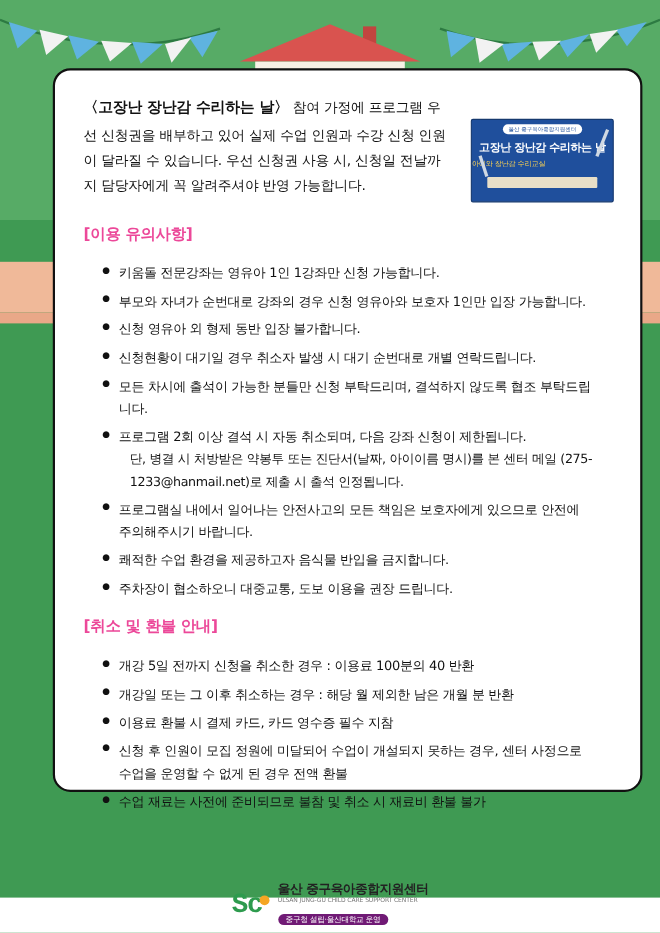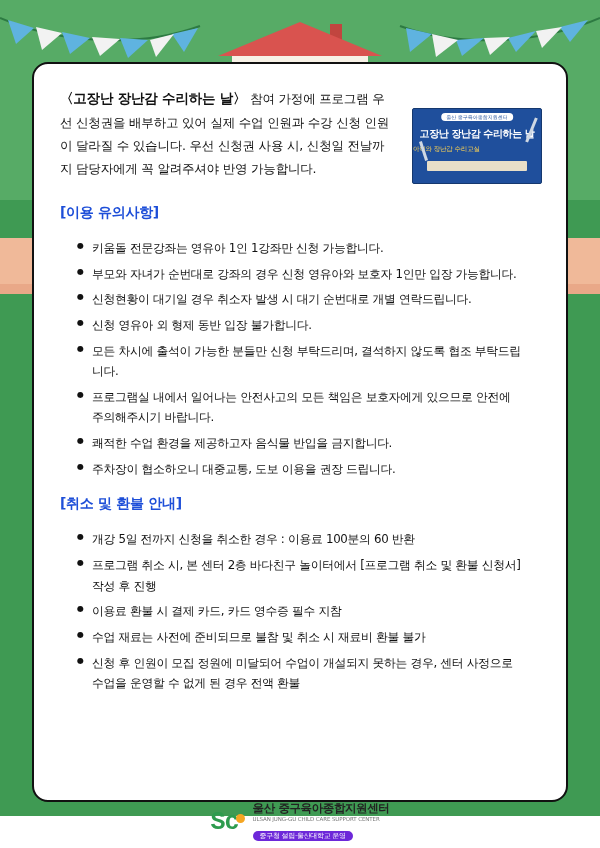--- a/index.html
+++ b/index.html
@@ -93,24 +93,24 @@
     position: absolute;
     top: 0;
     width: 600px;
     height: 70px;
     pointer-events: none;
   }
 
   
   .card {
     position: absolute;
-    left: 32px;
+    left: 48px;
     top: 62px;
     width: 536px;
-    height: 740px;
+    height: 658px;
     background: #ffffff;
     border: 2px solid #111111;
     border-radius: 16px;
     box-sizing: border-box;
     padding: 22px 26px 10px 26px;
   }
 
   
   .intro {
     position: relative;
@@ -197,21 +197,21 @@
     width: 3px;
     height: 20px;
     background: #cfd8e3;
     transform: rotate(-18deg);
   }
 
   
   .section-head {
     font-size: 14px;
     font-weight: bold;
-    color: #1d4ed8;
+    color: #ec4899;
     margin: 14px 0 8px 0;
     letter-spacing: -0.3px;
   }
   .section-head.second {
     margin-top: 2px;
   }
 
   ul.bullets {
     list-style: none;
     margin: 16px;
@@ -279,21 +279,21 @@
     letter-spacing: -0.4px;
   }
   .footer .logo-sub {
     font-size: 5.5px;
     color: #777777;
     letter-spacing: -0.1px;
   }
   .footer .logo-badge {
     margin-top: 2px;
     display: inline-block;
-    background: #6d28d9;
+    background: #701a75;
     color: #ffffff;
     font-size: 7px;
     padding: 1px 7px;
     border-radius: 8px;
     letter-spacing: -0.3px;
   }
 </style>
 </head>
 <body>
 
@@ -352,35 +352,39 @@
         <div class="p-rule"></div>
         <div class="p-tool"></div>
         <div class="p-tool2"></div>
       </div>
     </div>
 
     <div class="section-head">[이용 유의사항]</div>
     <ul class="bullets">
       <li><span>키움돌 전문강좌는 영유아 1인 1강좌만 신청 가능합니다.</span></li>
       <li><span>부모와 자녀가 순번대로 강좌의 경우 신청 영유아와 보호자 1인만 입장 가능합니다.</span></li>
+      <li><span>신청 영유아 외 형제 동반 입장 불가합니다.</span></li>
       <li><span>신청현황이 대기일 경우 취소자 발생 시 대기 순번대로 개별 연락드립니다.</span></li>
-      <li><span>신청 영유아 외 형제 동반 입장 불가합니다.</span></li>
       <li><span>모든 차시에 출석이 가능한 분들만 신청 부탁드리며, 결석하지 않도록 협조 부탁드립니다.</span></li>
+      <li>
+        <span>프로그램 2회 이상 결석 시 자동 취소되며, 다음 강좌 신청이 제한됩니다.</span>
+        <span class="sub-note">단, 병결 시 처방받은 약봉투 또는 진단서(날짜, 아이이름 명시)를 본 센터 메일 (275-1233@hanmail.net)로 제출 시 출석 인정됩니다.</span>
+      </li>
       <li><span>프로그램실 내에서 일어나는 안전사고의 모든 책임은 보호자에게 있으므로 안전에 주의해주시기 바랍니다.</span></li>
       <li><span>쾌적한 수업 환경을 제공하고자 음식물 반입을 금지합니다.</span></li>
       <li><span>주차장이 협소하오니 대중교통, 도보 이용을 권장 드립니다.</span></li>
     </ul>
 
     <div class="section-head second">[취소 및 환불 안내]</div>
     <ul class="bullets">
-      <li><span>개강 5일 전까지 신청을 취소한 경우 : 이용료 100분의 60 반환</span></li>
-      <li><span>프로그램 취소 시, 본 센터 2층 바다친구 놀이터에서 [프로그램 취소 및 환불 신청서] 작성 후 진행</span></li>
+      <li><span>개강 5일 전까지 신청을 취소한 경우 : 이용료 100분의 40 반환</span></li>
+      <li><span>개강일 또는 그 이후 취소하는 경우 : 해당 월 제외한 남은 개월 분 반환</span></li>
       <li><span>이용료 환불 시 결제 카드, 카드 영수증 필수 지참</span></li>
+      <li><span>신청 후 인원이 모집 정원에 미달되어 수업이 개설되지 못하는 경우, 센터 사정으로 수업을 운영할 수 없게 된 경우 전액 환불</span></li>
       <li><span>수업 재료는 사전에 준비되므로 불참 및 취소 시 재료비 환불 불가</span></li>
-      <li><span>신청 후 인원이 모집 정원에 미달되어 수업이 개설되지 못하는 경우, 센터 사정으로 수업을 운영할 수 없게 된 경우 전액 환불</span></li>
     </ul>
 
   </div>
 
   <div class="footer">
     <div>
       <span class="logo-mark">Sc</span><span class="logo-dot"></span>
     </div>
     <div class="logo-texts">
       <div class="logo-main">울산 중구육아종합지원센터</div>

